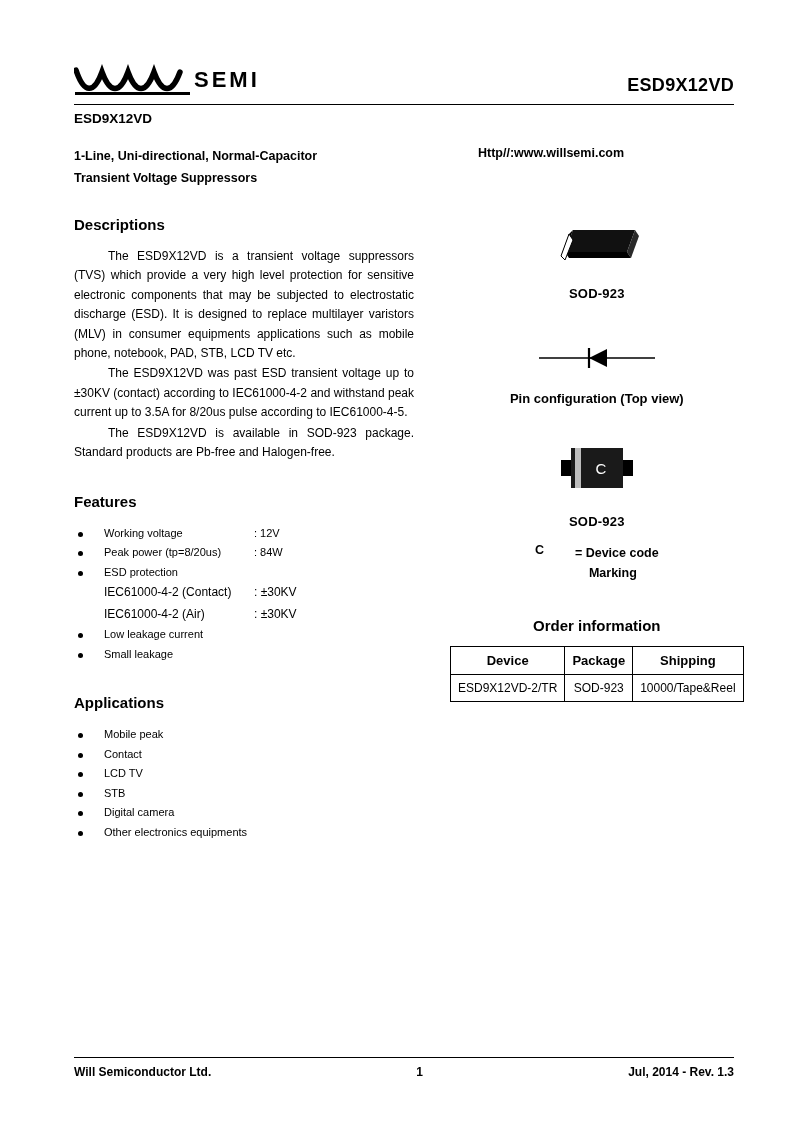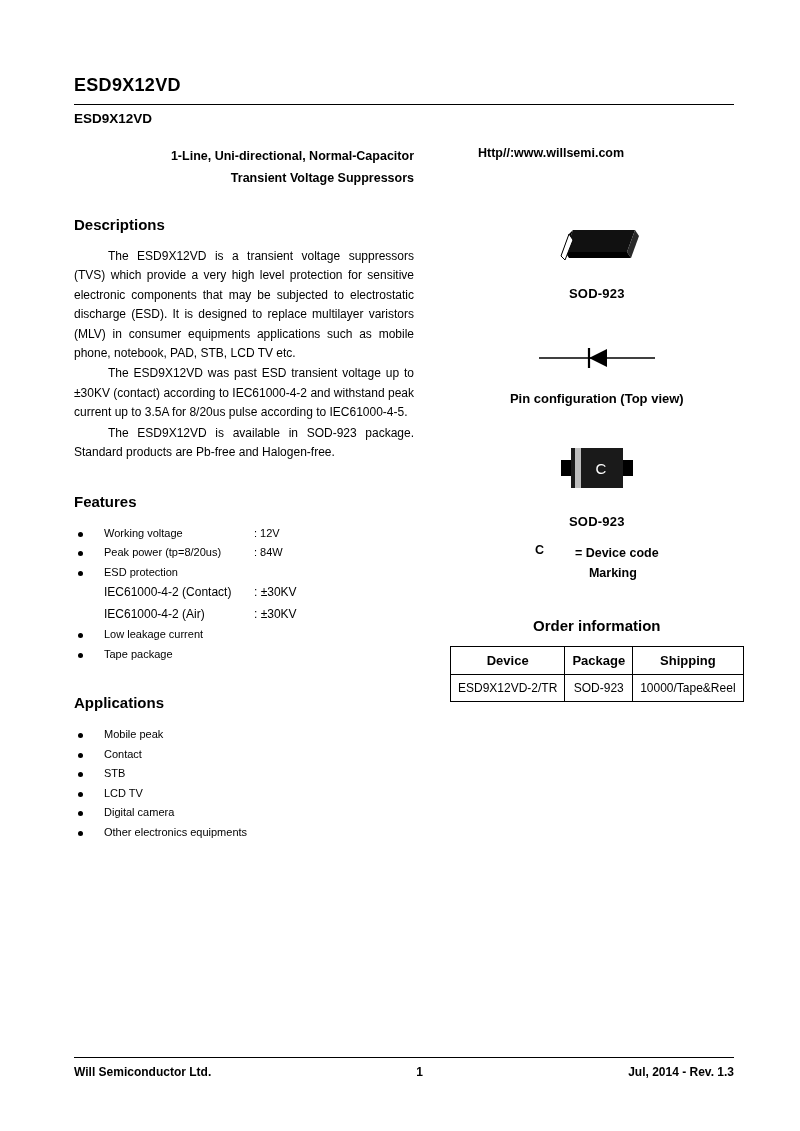--- a/index.html
+++ b/index.html
@@ -74,21 +74,20 @@
   }
   .col-right {
     flex: 1 1 auto;
     padding-left: 36px;
   }
 
   .title-line {
     font-size: 12.5px;
     font-weight: 700;
     line-height: 1.75;
-    text-align: right;
   }
   .url {
     font-size: 12.5px;
     font-weight: 700;
     text-align: left;
     padding-left: 28px;
   }
 
   h2.section {
     font-size: 15px;
@@ -214,20 +213,27 @@
     margin-top: 7px;
   }
   .footer-center { }
 </style>
 </head>
 <body>
 
 <div class="page">
 
   <div class="header">
+    <div class="logo-wrap">
+      <svg class="logo-mark" width="118" height="34" viewBox="0 0 118 34">
+        <path d="M2 6 C10 30, 20 30, 28 8 C36 30, 46 30, 54 8 C62 30, 72 30, 80 8 C88 30, 98 30, 106 8" fill="none" stroke="#000" stroke-width="5.5" stroke-linecap="round"></path>
+        <line x1="1" y1="29.5" x2="116" y2="29.5" stroke="#000" stroke-width="3"></line>
+      </svg>
+      <span class="logo-text">SEMI</span>
+    </div>
     <div class="header-part">ESD9X12VD</div>
   </div>
   <div class="rule"></div>
   <div class="subheader">ESD9X12VD</div>
 
   <div class="columns">
 
     <div class="col-left">
 
       <div class="title-line">1-Line, Uni-directional, Normal-Capacitor</div>
@@ -270,41 +276,41 @@
         <span class="feat-name">IEC61000-4-2 (Air)</span>
         <span>: ±30KV</span>
       </div>
       <ul class="bullets">
         <li>
           <span class="dot"></span>
           <span>Low leakage current</span>
         </li>
         <li>
           <span class="dot"></span>
-          <span>Tape package</span>
+          <span>Small leakage</span>
         </li>
       </ul>
 
       <h2 class="section tight">Applications</h2>
       <ul class="bullets">
         <li>
           <span class="dot"></span>
           <span>Mobile peak</span>
         </li>
         <li>
           <span class="dot"></span>
           <span>Contact</span>
         </li>
         <li>
           <span class="dot"></span>
+          <span>LCD TV</span>
+        </li>
+        <li>
+          <span class="dot"></span>
           <span>STB</span>
-        </li>
-        <li>
-          <span class="dot"></span>
-          <span>LCD TV</span>
         </li>
         <li>
           <span class="dot"></span>
           <span>Digital camera</span>
         </li>
         <li>
           <span class="dot"></span>
           <span>Other electronics equipments</span>
         </li>
       </ul>

